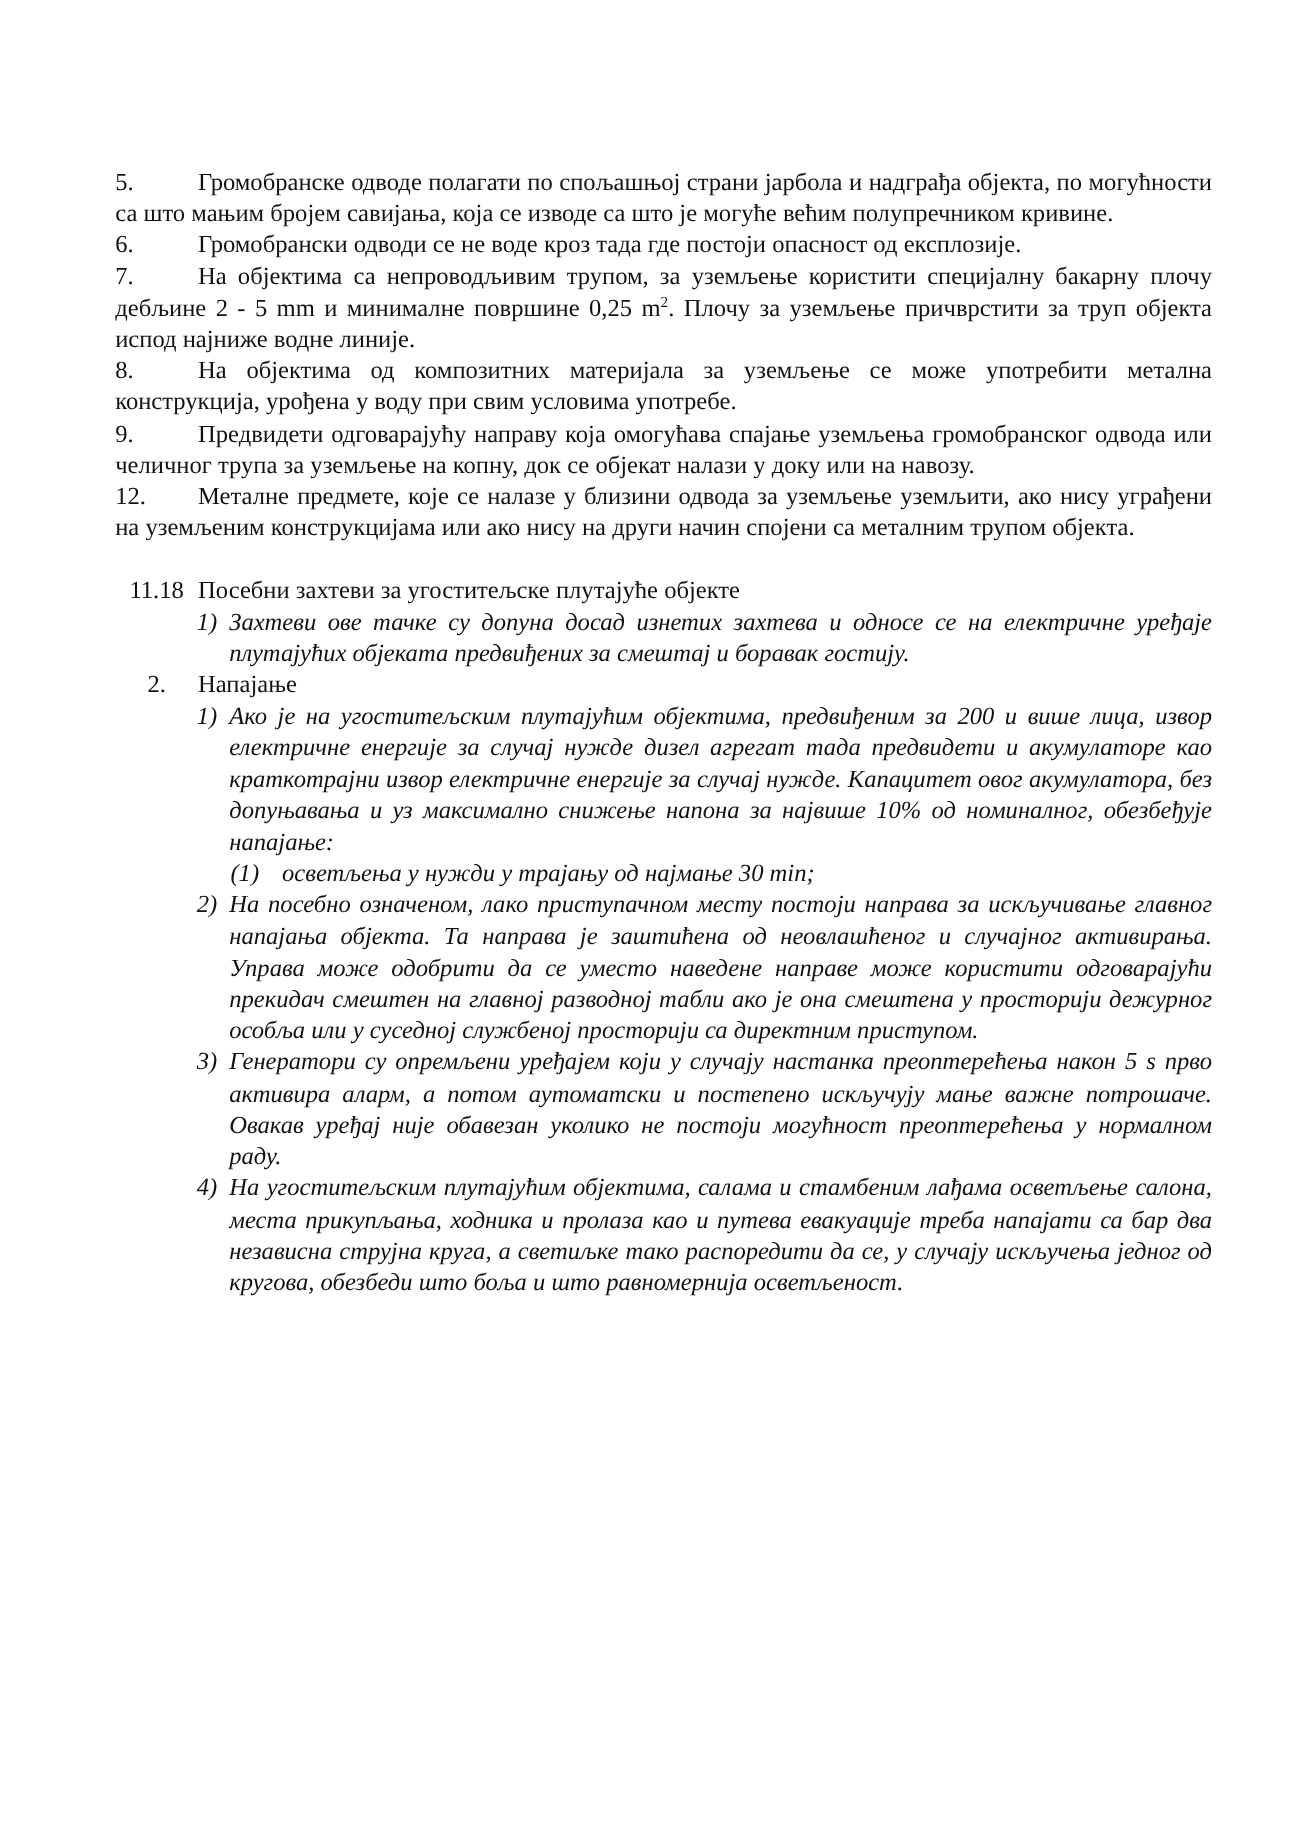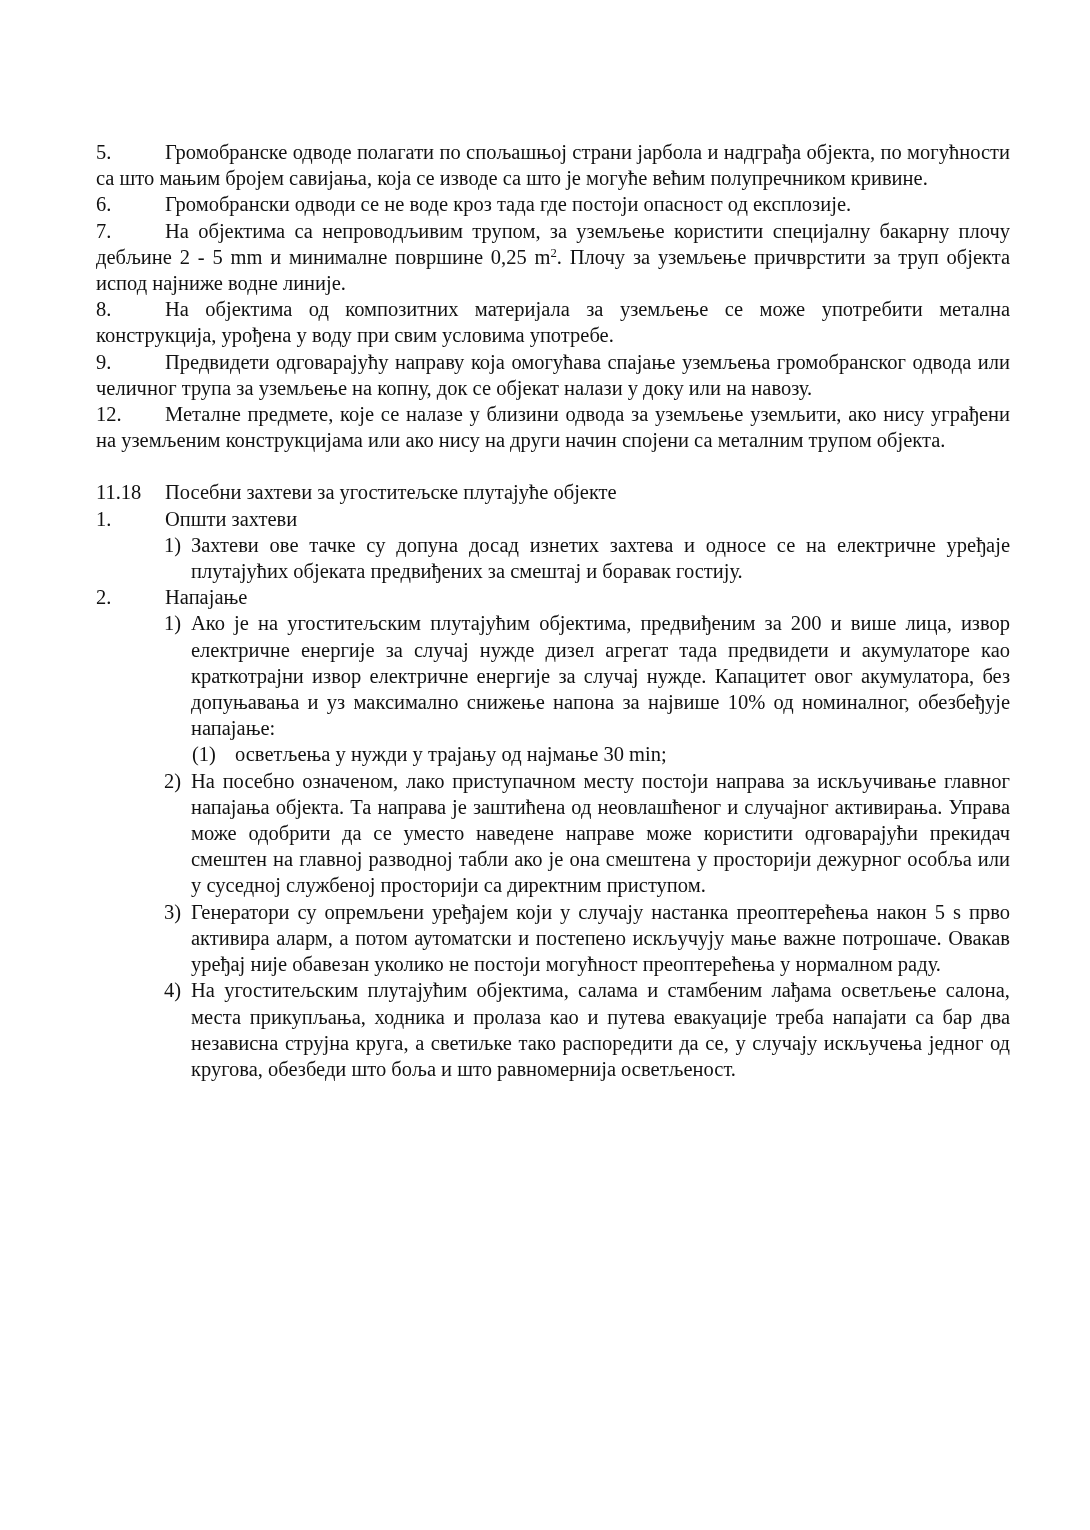--- a/index.html
+++ b/index.html
@@ -1,24 +1,24 @@
 <!DOCTYPE html>
 <html><head>
 <meta charset="utf-8">
 <style>
   html, body { margin: 0; padding: 0; background: #ffffff; }
   body { width: 1090px; height: 1530px; position: relative; overflow: hidden;
          font-family: "Liberation Serif", serif; font-size: 20.5px; color: #111; }
   .page { position: absolute; left: 96px; top: 139px; width: 914px; line-height: 26.2px; }
   .item { display: block; text-align: justify; }
   .item .num { display: inline-block; width: 69px; }
-  .sec-head .num { display: inline-block; width: 69px; }
-  .sub { display: block; padding-left: 95px; text-indent: -27px; text-align: justify; }
+  .sec-head .num { display: inline-block; width: 69px; text-align: center; }
+  .sub { display: block; padding-left: 95px; text-indent: -27px; text-align: justify; font-style: italic; }
   .sub .mk { display: inline-block; width: 27px; text-indent: 0; }
-  .subsub { display: block; padding-left: 139px; text-indent: -43px; text-align: justify; }
+  .subsub { display: block; padding-left: 139px; text-indent: -43px; text-align: justify; font-style: italic; }
   .subsub .mk { display: inline-block; width: 43px; text-indent: 0; }
   .gap { height: 26px; }
   sup { font-size: 0.62em; line-height: 0; vertical-align: 0.55em; }
 </style>
 </head>
 <body>
 
 <div class="page">
 
   <div class="item">
@@ -46,23 +46,20 @@
   <div class="item">
     <span class="num">12.</span><span>Металне предмете, које се налазе у близини одвода за уземљење уземљити, ако нису уграђени на уземљеним конструкцијама или ако нису на други начин спојени са металним трупом објекта.</span>
   </div>
 
   <div class="gap"></div>
 
   <div class="sec-head">
     <span class="num">11.18</span><span>Посебни захтеви за угоститељске плутајуће објекте</span>
   </div>
 
-  <div class="sec-head">
-    <span class="num">1.</span><span>Општи захтеви</span>
-  </div>
 
   <div class="sub">
     <span class="mk">1)</span><span>Захтеви ове тачке су допуна досад изнетих захтева и односе се на електричне уређаје плутајућих објеката предвиђених за смештај и боравак гостију.</span>
   </div>
 
   <div class="sec-head">
     <span class="num">2.</span><span>Напајање</span>
   </div>
 
   <div class="sub">

